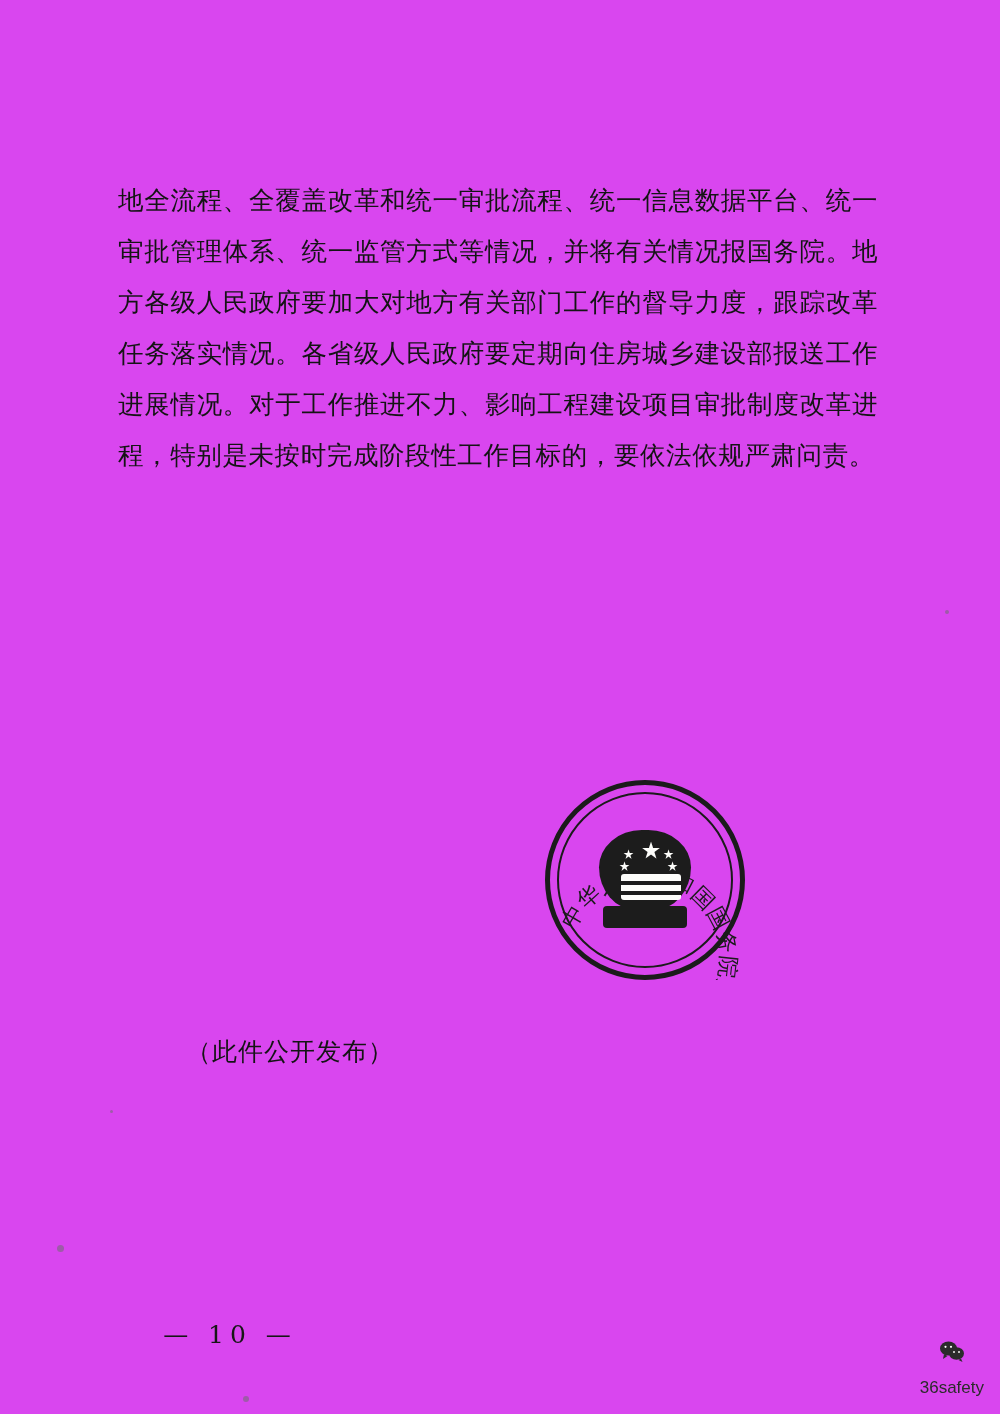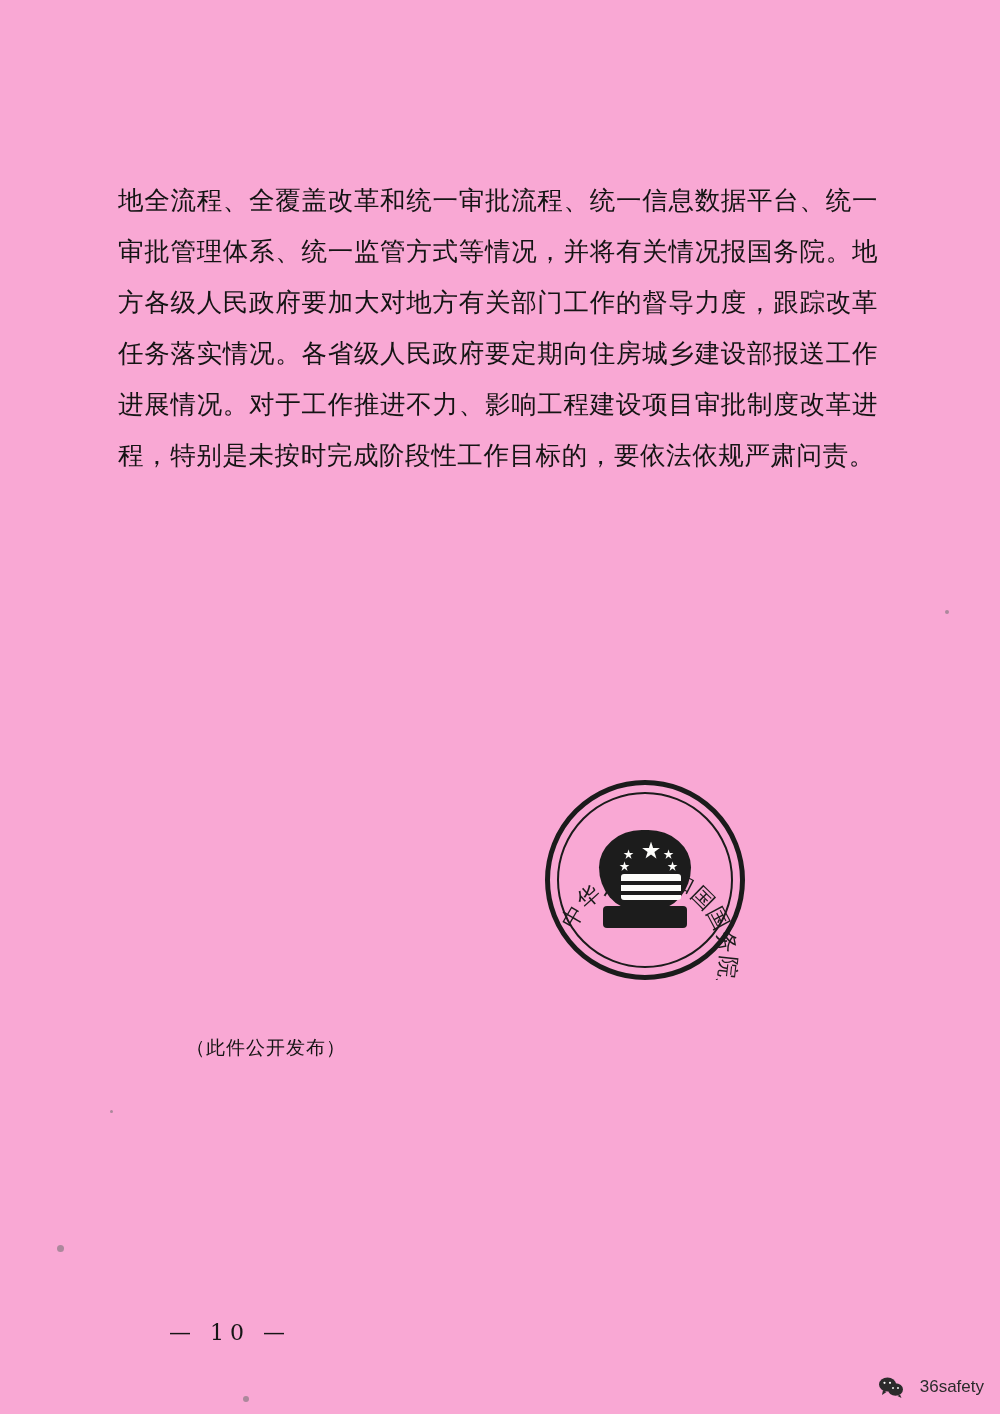--- a/index.html
+++ b/index.html
@@ -12,21 +12,21 @@
     height: 1414px;
     position: relative;
     font-family: "DejaVu Serif", "Liberation Serif", serif;
     color: #111111;
     overflow: hidden;
   }
 
   .page {
     position: absolute;
     inset: 0;
-    background: #f9a8d4;
+    background: #d946ef;
   }
 
   
   .speck {
     position: absolute;
     background: #6d6d6d;
     border-radius: 50%;
     opacity: .55;
   }
 
@@ -154,48 +154,49 @@
     letter-spacing: 2px;
     color: #1a1a1a;
     white-space: nowrap;
     font-family: "DejaVu Serif", "Liberation Serif", serif;
   }
 
   .note {
     position: absolute;
     left: 186px;
     top: 1035px;
-    font-size: 19px;
+    font-size: 25px;
     letter-spacing: 1px;
     color: #141414;
   }
 
   .page-number {
     position: absolute;
     left: 0;
     right: 0;
     top: 1320px;
     text-align: center;
-    font-size: 22px;
+    font-size: 25px;
     letter-spacing: 6px;
     color: #161616;
   }
   .page-number .pn-inner { margin-left: -540px; }
 
   
   .watermark {
     position: absolute;
     right: 16px;
     bottom: 16px;
     display: flex;
     align-items: center;
     gap: 16px;
     color: #2b2b2b;
     font-size: 17px;
     font-family: "Liberation Sans", sans-serif;
+    flex-direction: column;
   }
   .wm-logo {
     width: 26px;
     height: 22px;
     position: relative;
   }
   .wm-logo svg { display: block; }
 </style>
 </head>
 <body>

